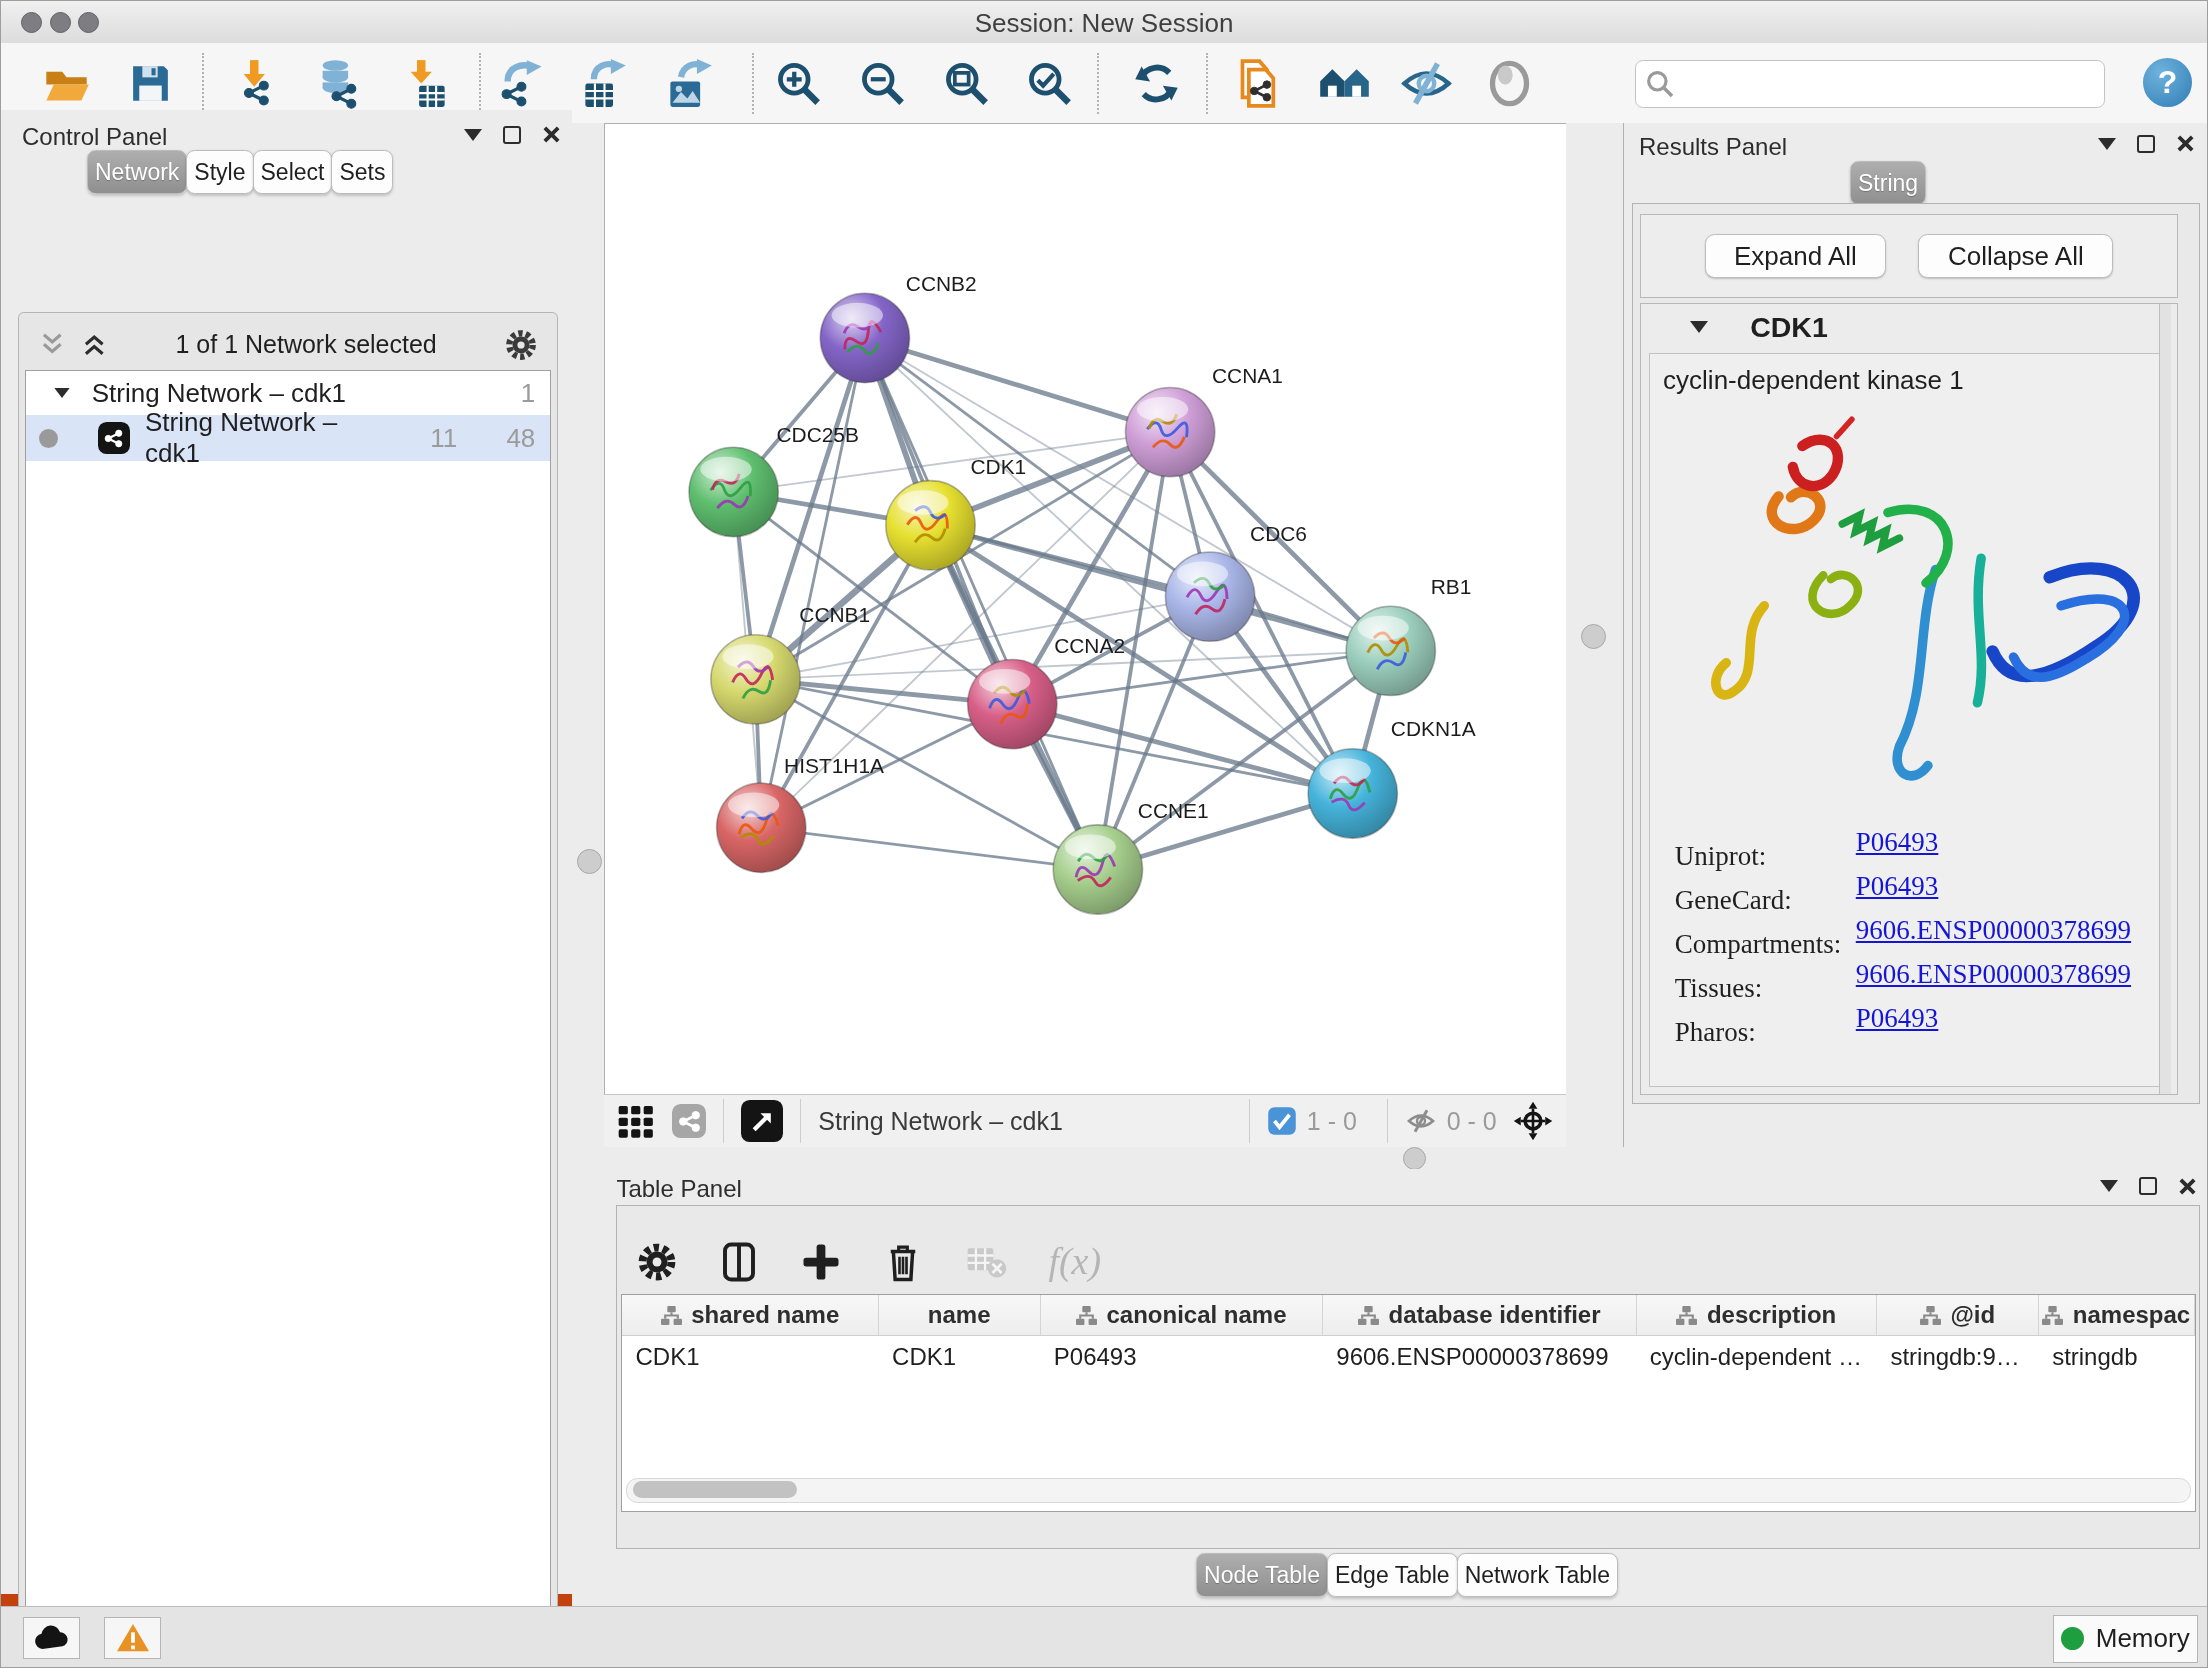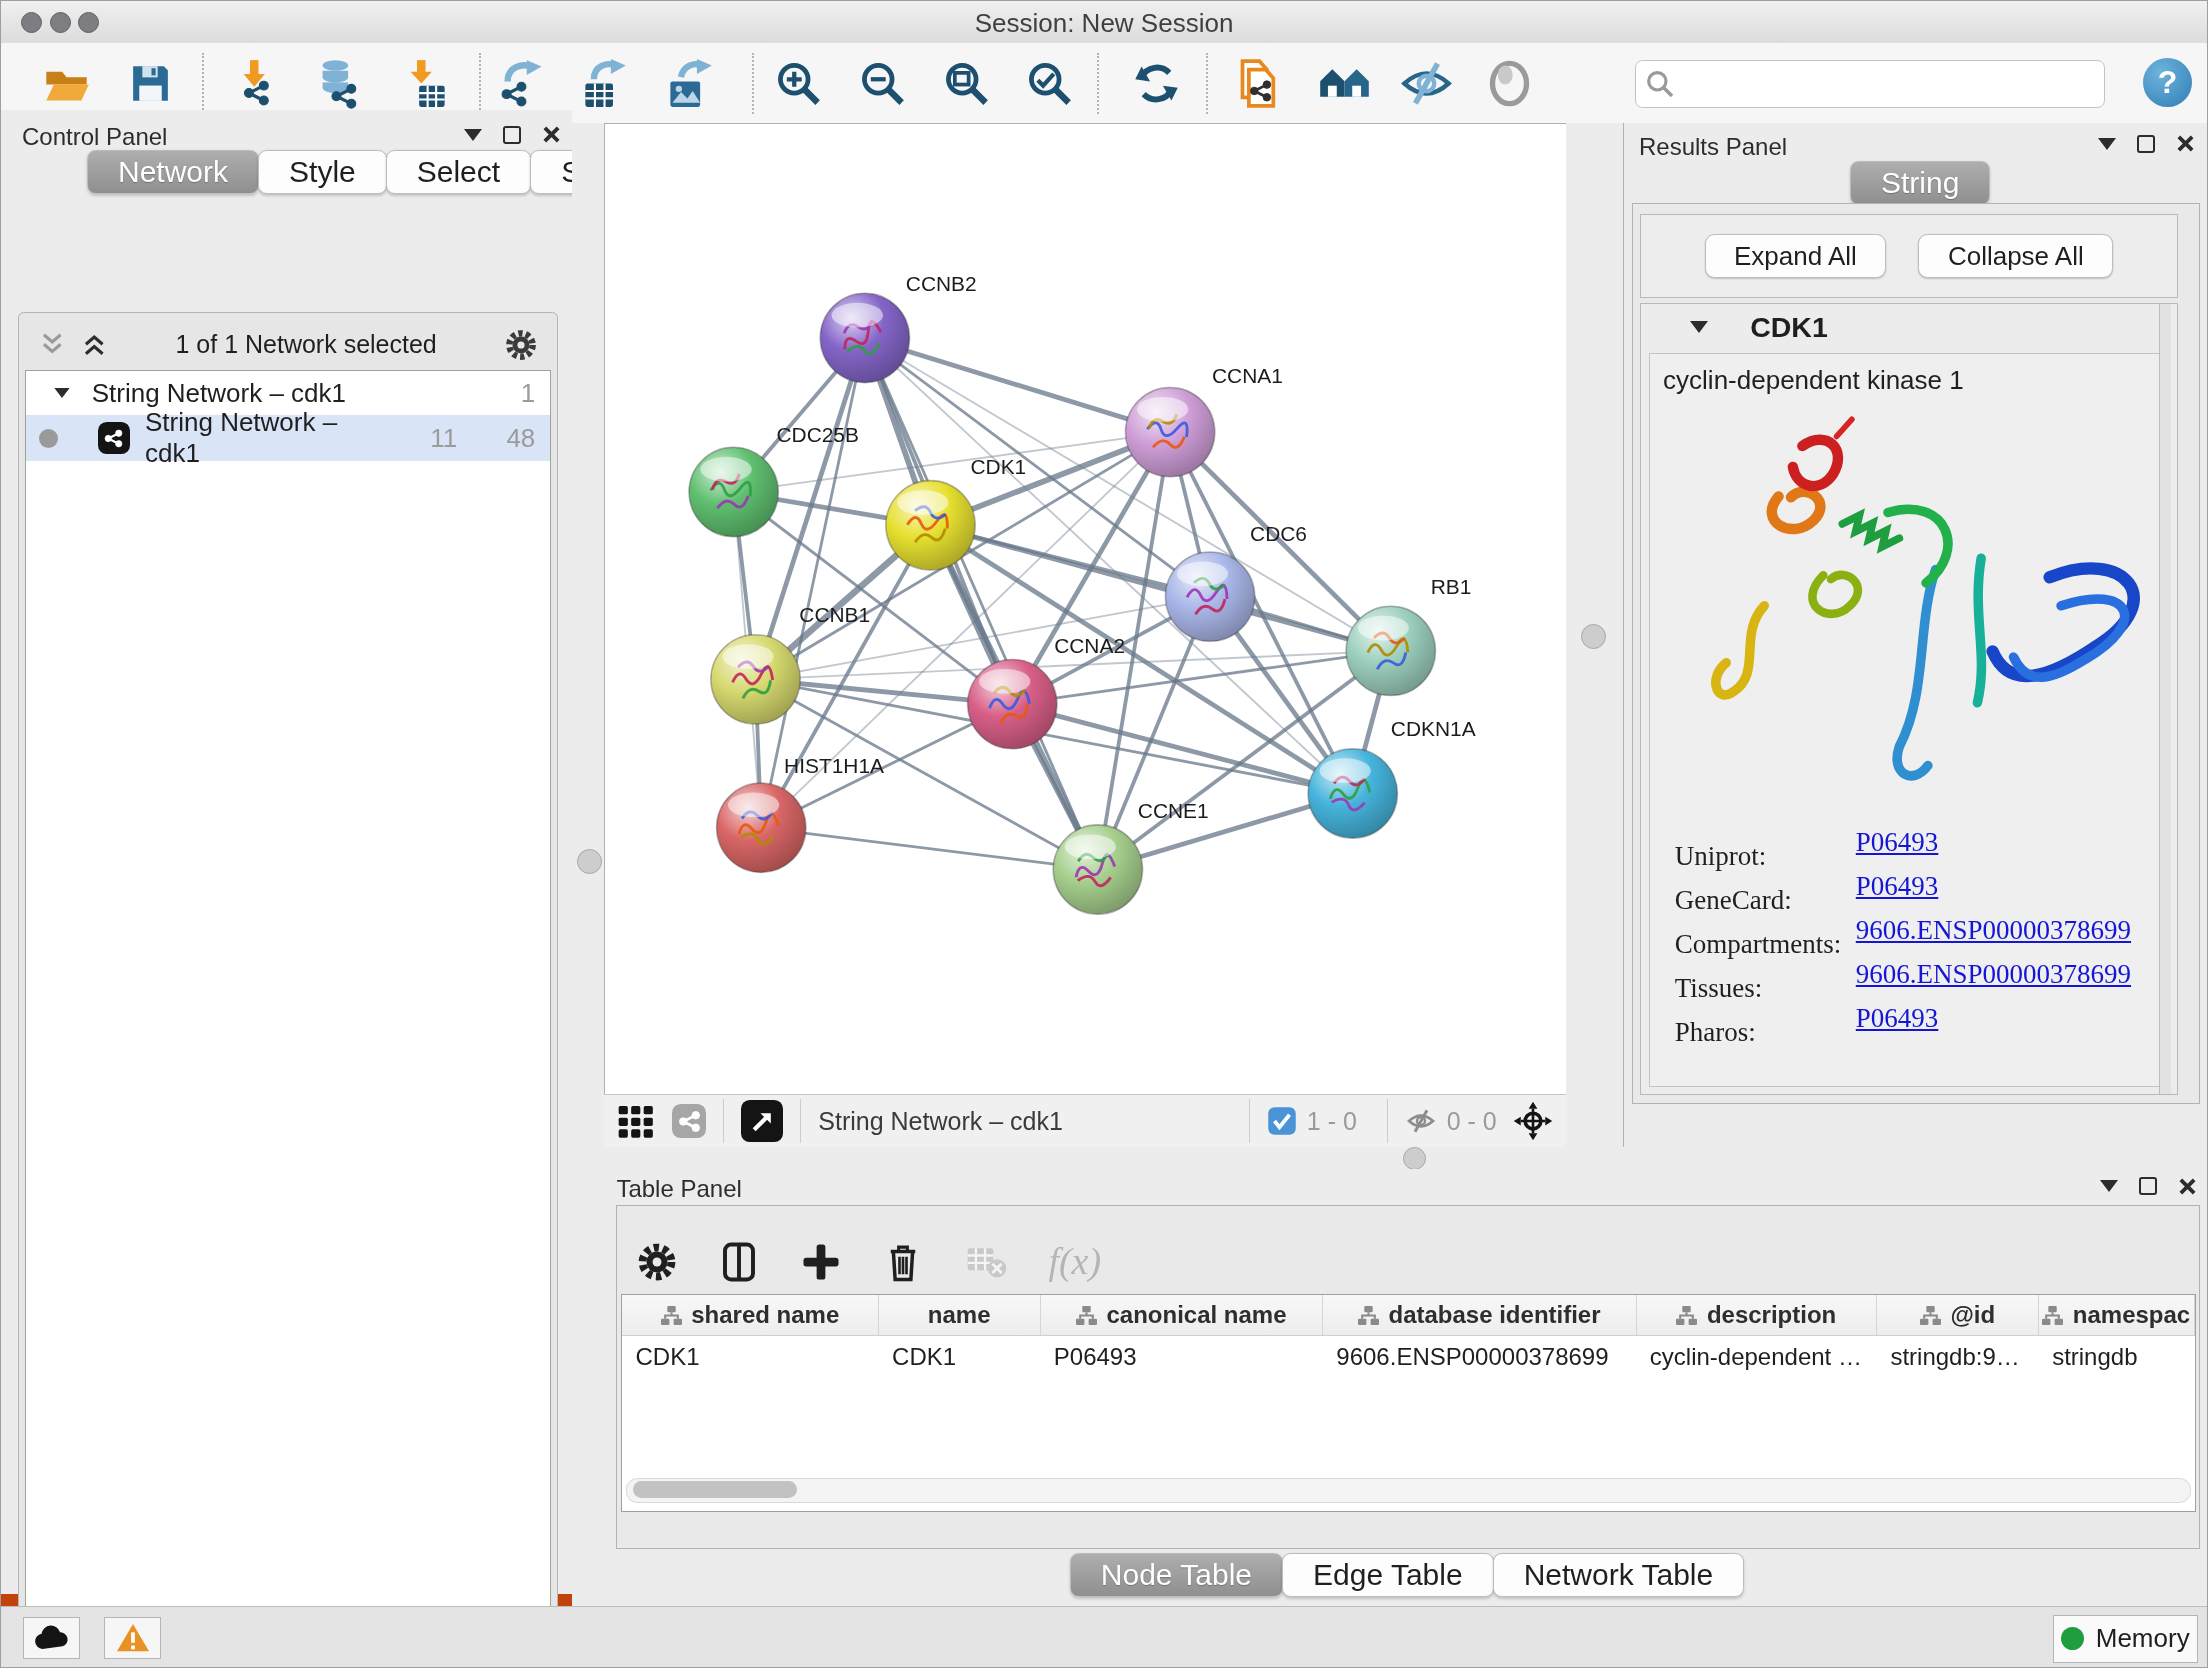--- a/index.html
+++ b/index.html
@@ -25,22 +25,22 @@
            background:radial-gradient(circle at 35% 30%,#6fb3dd,#2f7cb5);color:#fff;font-size:32px;font-weight:bold;
            display:flex;align-items:center;justify-content:center;}
   
   .ptitle{font-size:24px;color:#2d2d2d;}
   .wctl{display:flex;align-items:center;gap:21px;}
   .tri-down{width:0;height:0;border-left:9.5px solid transparent;border-right:9.5px solid transparent;
             border-top:12.4px solid #2c2c2c;}
   .sqbtn{width:18px;height:18px;border:2.9px solid #2c2c2c;border-radius:2.9px;box-sizing:border-box;}
   
   .tabstrip{display:flex;}
-  .tab{height:42px;line-height:42px;padding:0 30px;background:#fdfdfd;border:1px solid #bcbcbc;
-       border-radius:8.6px;margin-right:-1px;font-size:30px;box-shadow:0 1.9px 2.9px rgba(0,0,0,.18);}
+  .tab{height:42px;line-height:42px;padding:0 7px;background:#fdfdfd;border:1px solid #bcbcbc;
+       border-radius:8.6px;margin-right:-1px;font-size:23px;box-shadow:0 1.9px 2.9px rgba(0,0,0,.18);}
   .tab.sel{background:linear-gradient(#aeaeae,#8f8f8f);color:#fff;text-shadow:0 1px 1px rgba(0,0,0,.25);}
   
   .cp-box{position:absolute;left:17px;top:202px;width:538px;height:1372px;background:#e6e6e6;
           border:1px solid #b4b4b4;border-radius:5.7px;}
   .cp-status{position:absolute;left:5.7px;top:7.6px;right:5.7px;height:48px;display:flex;align-items:center;font-size:25px;}
   .cp-tree{position:absolute;left:5.7px;top:57px;right:5.7px;bottom:5.7px;background:#fff;border:1px solid #9f9f9f;overflow:hidden;}
   .trow{display:flex;align-items:center;height:44px;font-size:26px;}
   .trow .cnt{color:#9b9b9b;}
   .trow.sel{background:#d9e4f7;height:46px;}
   .sharebadge{width:34px;height:34px;border-radius:8.6px;display:flex;align-items:center;justify-content:center;}

